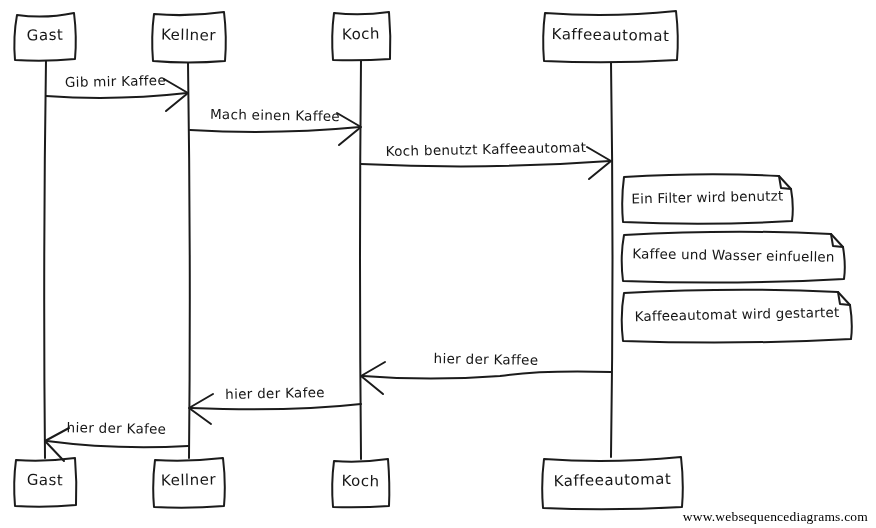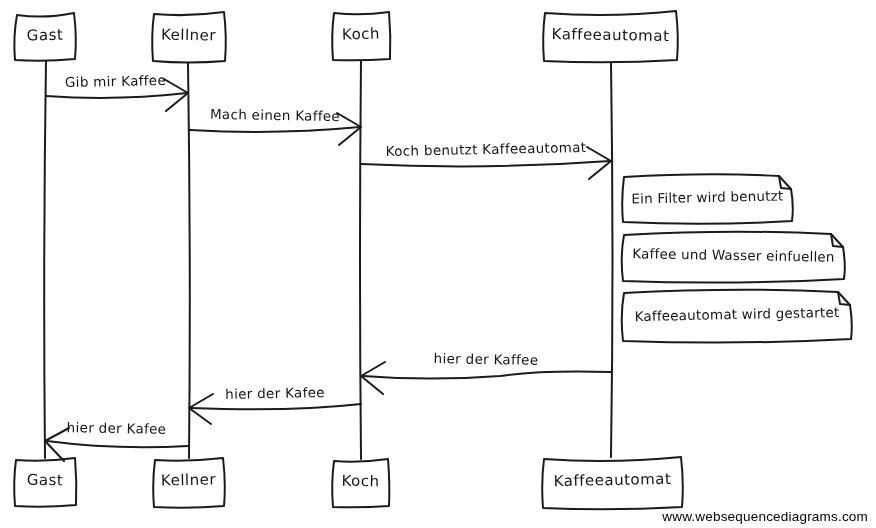--- a/index.html
+++ b/index.html
@@ -9,21 +9,21 @@
   }
   .stage svg{position:absolute;left:0;top:0;}
   .lbl{position:absolute;text-align:center;white-space:nowrap;line-height:1;}
   .actor-lbl{font-size:15px;letter-spacing:0.5px;}
   .msg-lbl{font-size:13.5px;letter-spacing:0.3px;}
   .note-lbl{font-size:13.5px;letter-spacing:0.2px;}
   .tilt-a{transform:rotate(-1.2deg);}
   .tilt-b{transform:rotate(1deg);}
   .footer{
     position:absolute;right:8px;top:509px;font-size:13.5px;color:#000;
-    font-family:Liberation Sans, sans-serif;letter-spacing:0.2px;
+    font-family:Liberation Serif, serif;letter-spacing:0.2px;
   }
 </style>
 </head>
 <body>
 
 <div class="stage">
 
   <svg width="876" height="528" viewBox="0 0 876 528" fill="none" stroke="#1b1b1b" stroke-width="2" stroke-linecap="round" stroke-linejoin="round">
 
     <path d="M 46 60 Q 43 260 45 458"></path>

